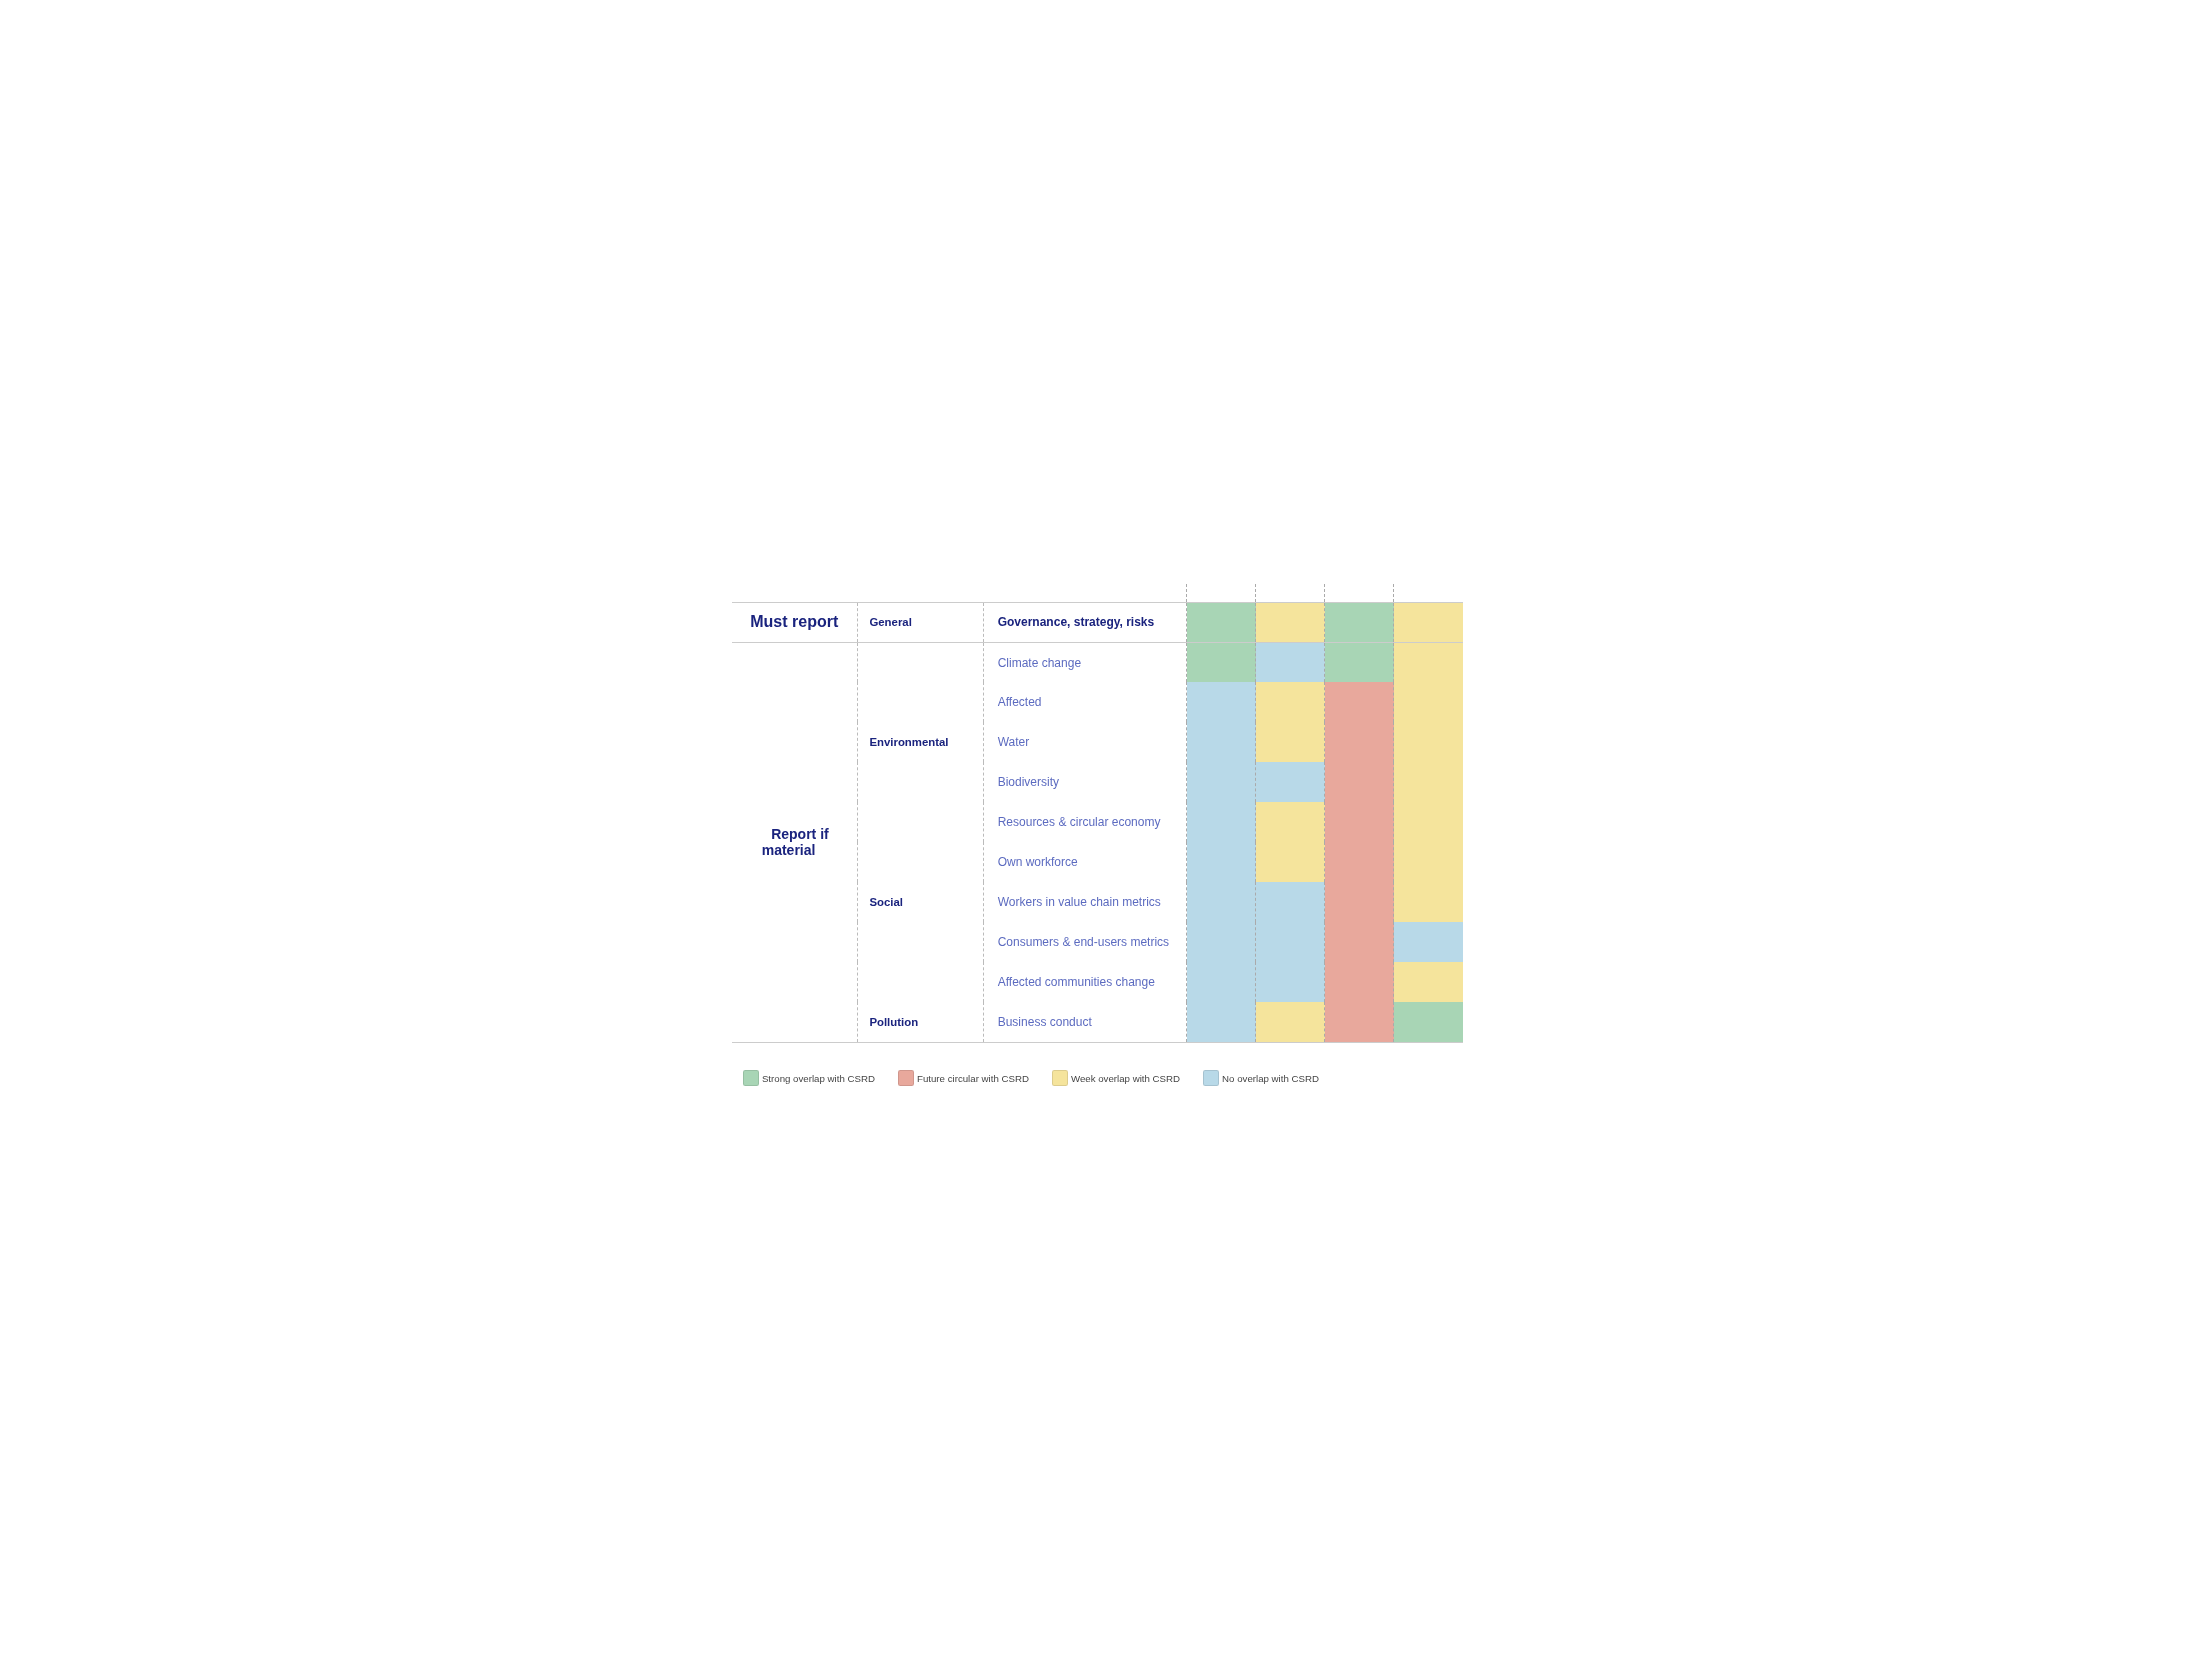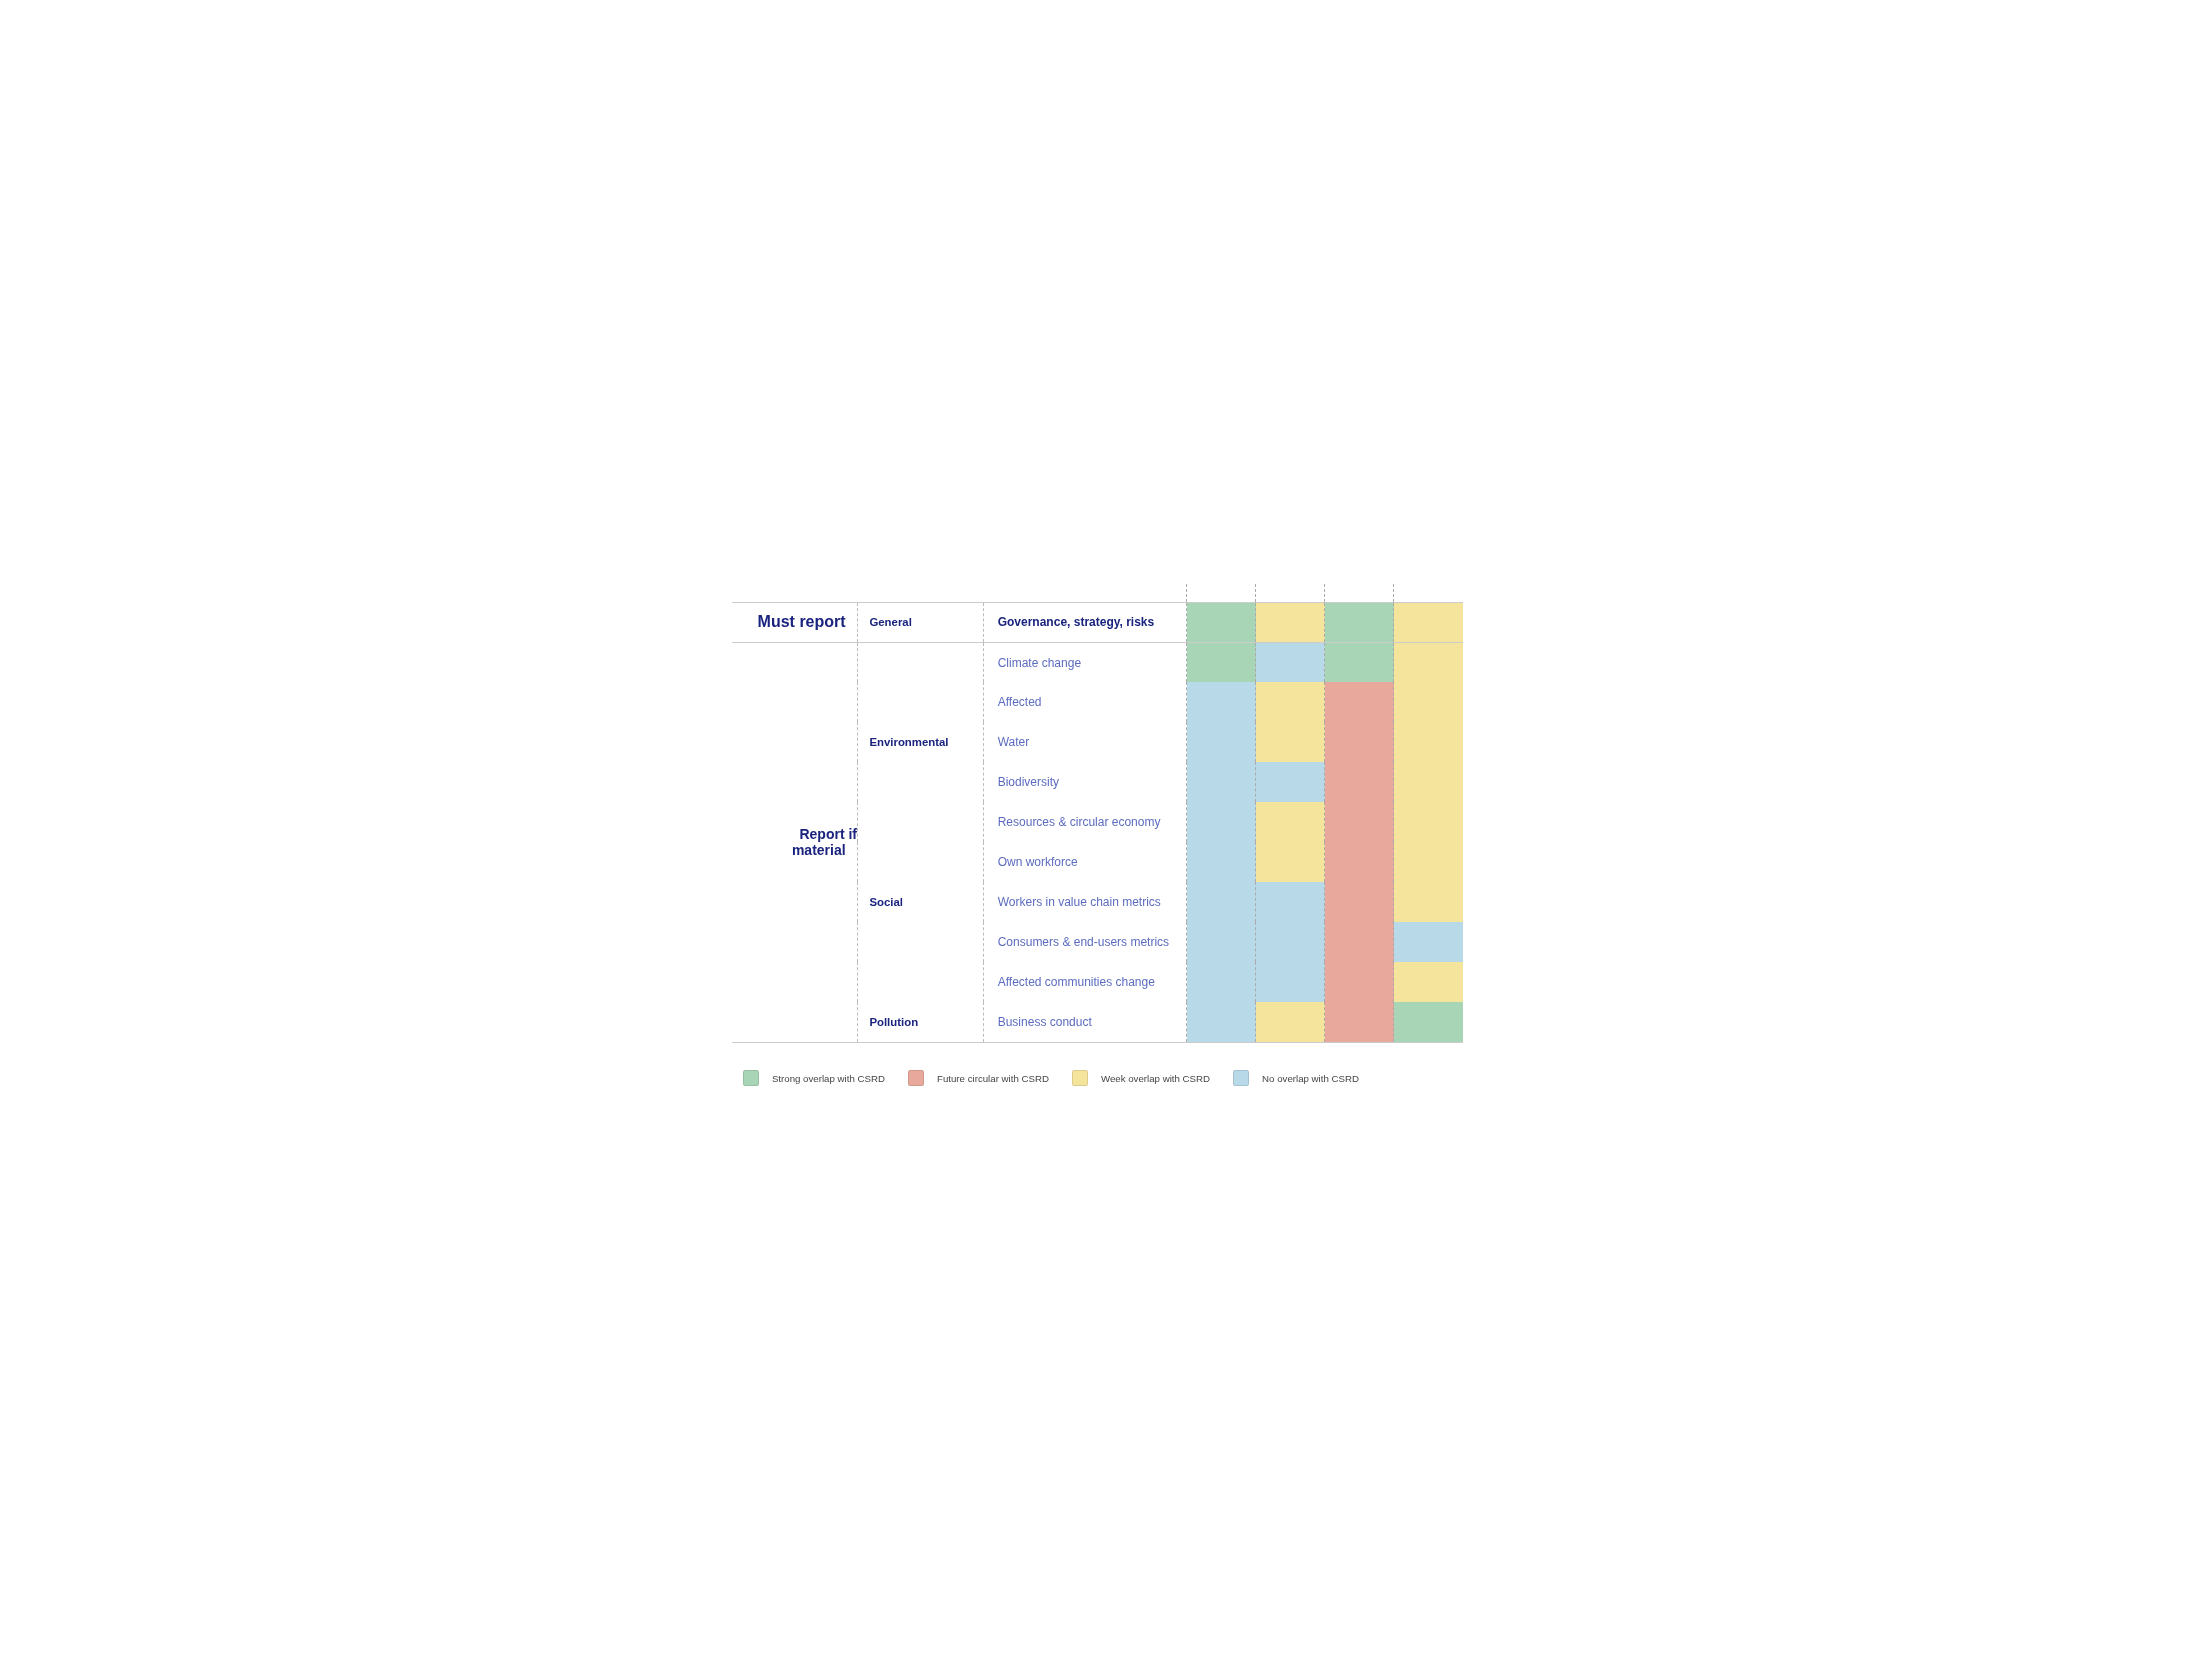--- a/index.html
+++ b/index.html
@@ -64,21 +64,21 @@
       min-width: 183px;
     }
     .cell-framework {
       height: 40px;
       border-left: 1.1px dashed #aaa;
     }
 
     
     .rowspan-cell {
       vertical-align: middle;
-      text-align: right;
+      text-align: center;
       border-right: 0.6px dashed #bbb;
       border-bottom: 1.1px solid #ccc;
     }
     .must-report-label {
       font-size: 16px;
       font-weight: 700;
       color: #1a237e;
       padding: 0 11.4px;
     }
     .report-if-material-label {
@@ -94,21 +94,21 @@
       flex-direction: row;
       gap: 23px;
       margin-top: 18.3px;
       padding: 9.1px 11.4px;
       align-items: center;
       flex-wrap: wrap;
     }
     .legend-item {
       display: flex;
       align-items: center;
-      gap: 13px;
+      gap: 3px;
       font-size: 9.7px;
       color: #444;
     }
     .legend-swatch {
       width: 16px;
       height: 16px;
       border-radius: 2.3px;
       flex-shrink: 0;
     }
   </style>

